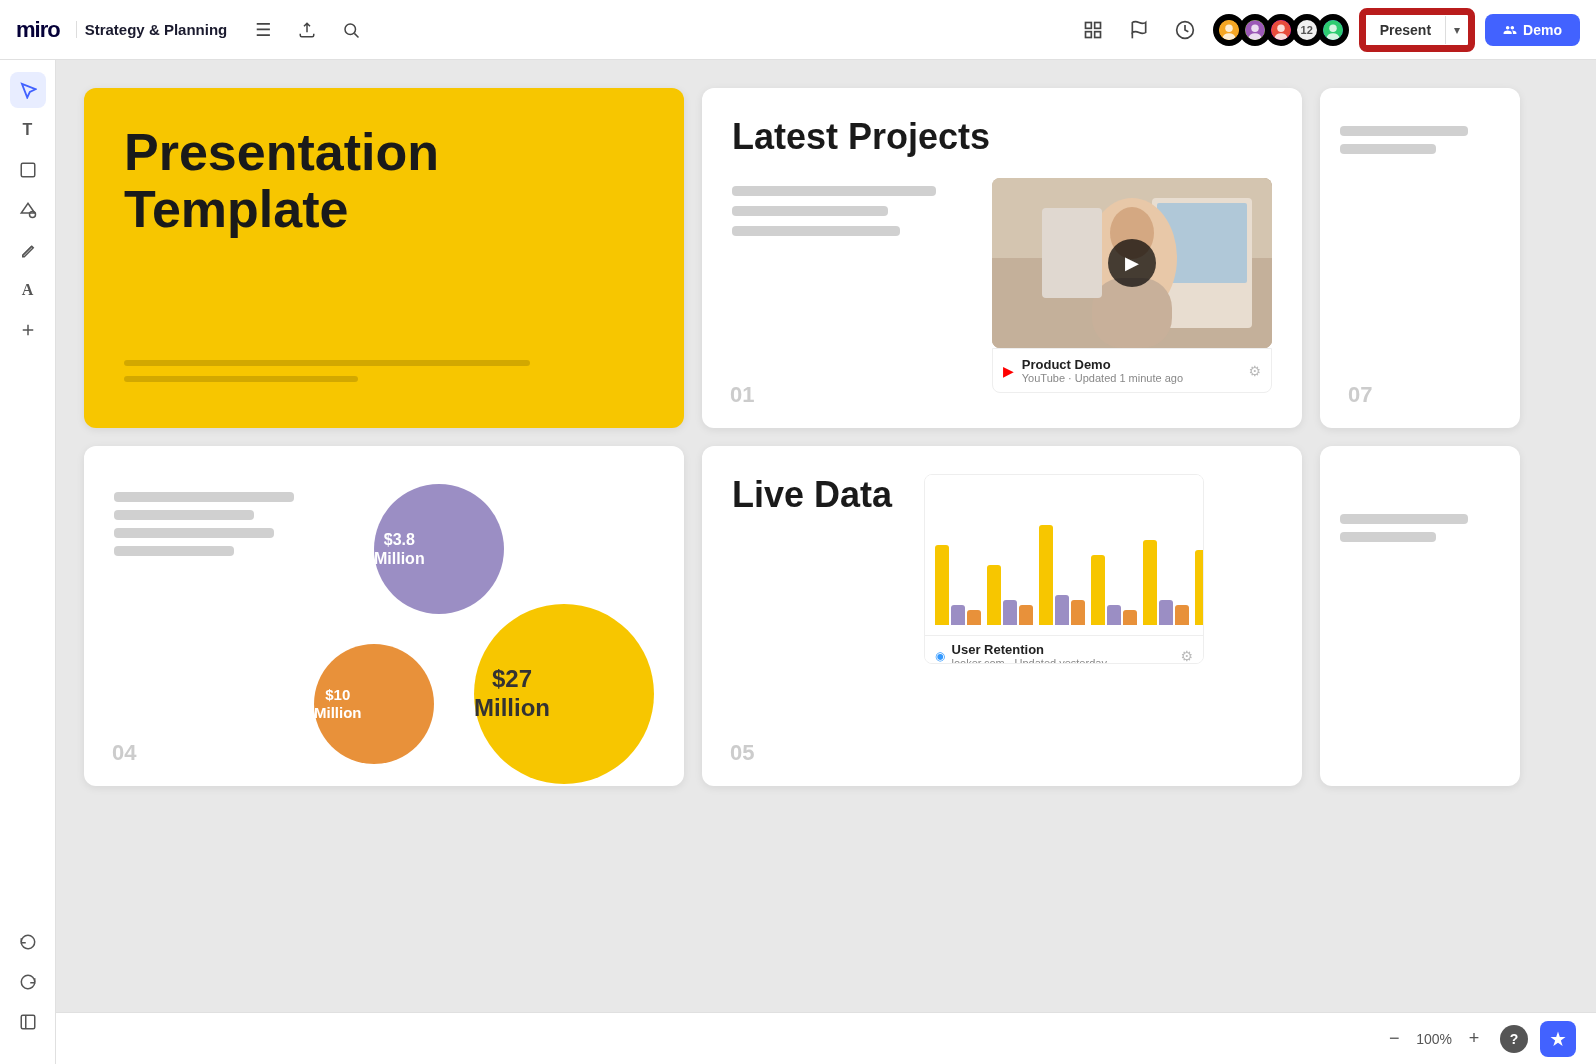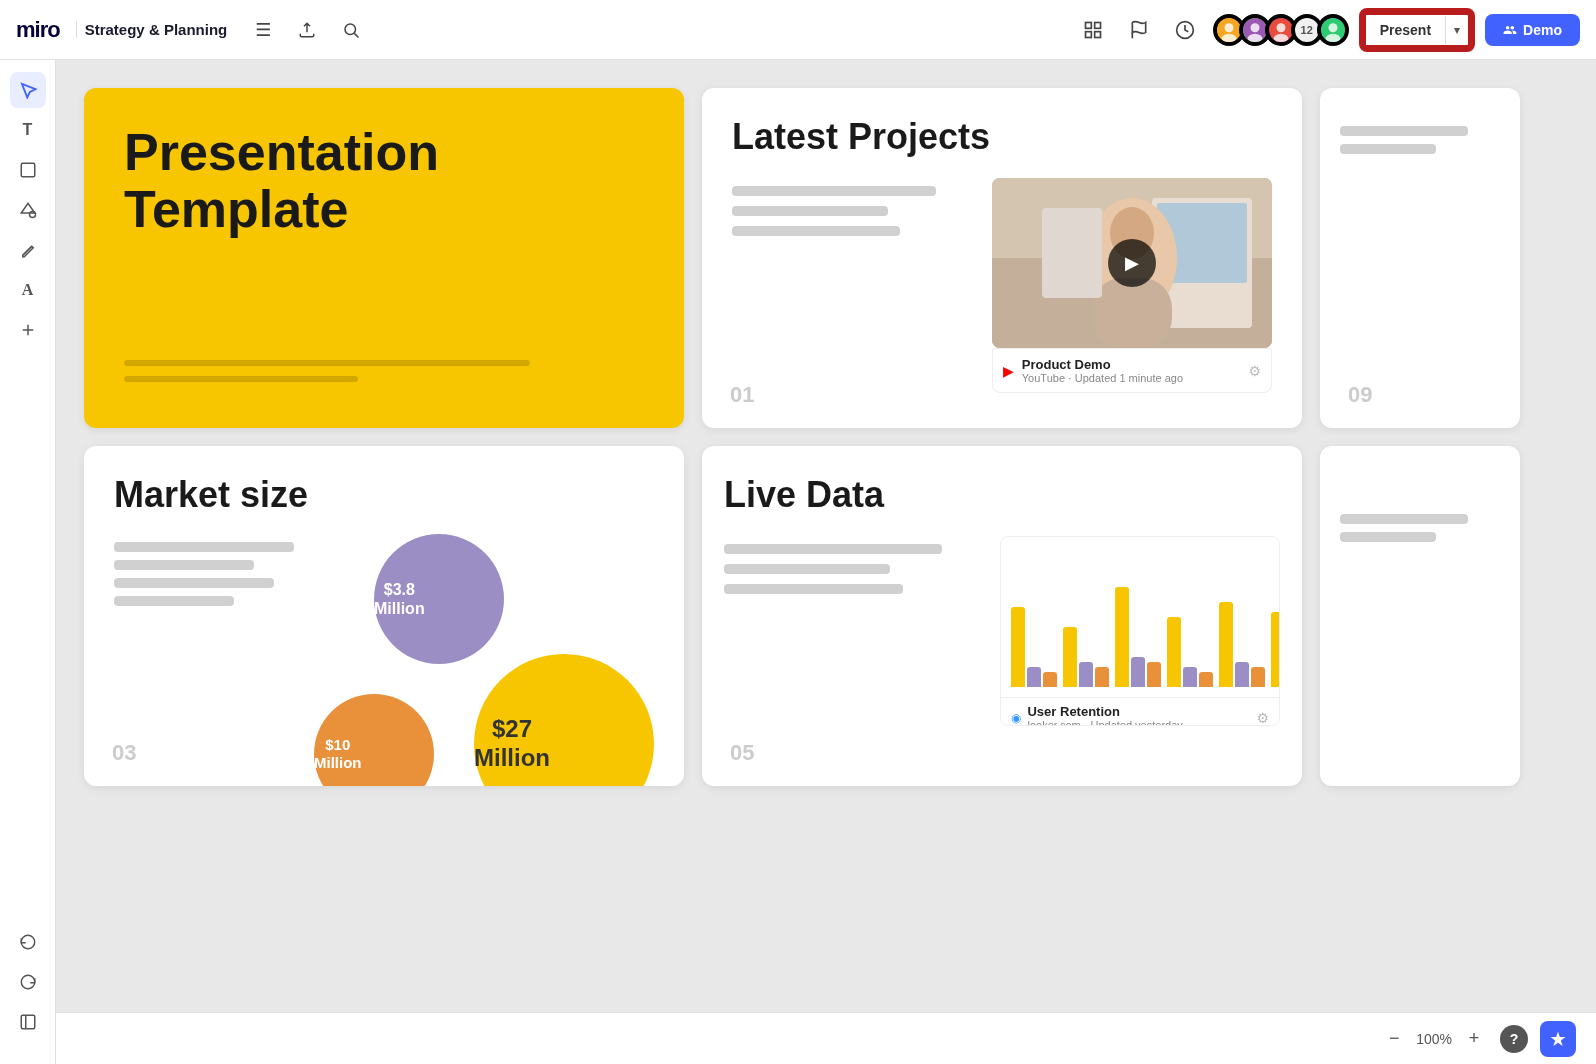--- a/index.html
+++ b/index.html
@@ -16,21 +16,21 @@
       position: relative;
       z-index: 10;
     }
     .topbar-left { display: flex; align-items: center; gap: 12px; }
     .miro-logo { font-size: 22px; font-weight: 900; color: #050038; letter-spacing: -1px; margin-right: 4px; }
     .board-title { font-size: 15px; font-weight: 600; color: #1a1a2e; padding: 0 8px; border-left: 1px solid #ddd; }
     .topbar-icon { width: 32px; height: 32px; display: flex; align-items: center; justify-content: center; cursor: pointer; border-radius: 6px; color: #444; font-size: 18px; }
     .topbar-right { display: flex; align-items: center; gap: 10px; margin-left: auto; }
     .icon-btn { width: 36px; height: 36px; display: flex; align-items: center; justify-content: center; border-radius: 8px; cursor: pointer; border: none; background: transparent; font-size: 18px; color: #444; }
     .avatar-group { display: flex; align-items: center; }
-    .avatar { width: 32px; height: 32px; border-radius: 50%; border: 4px solid #000000; margin-left: -6px; overflow: hidden; display: flex; align-items: center; justify-content: center; font-size: 11px; font-weight: 700; }
+    .avatar { width: 32px; height: 32px; border-radius: 50%; border: 6px solid #000000; margin-left: -6px; overflow: hidden; display: flex; align-items: center; justify-content: center; font-size: 11px; font-weight: 700; }
     .avatar:first-child { margin-left: 0; }
     .avatar-count { background: #f0f0f0; color: #555; font-size: 11px; font-weight: 700; }
     .present-btn { display: flex; align-items: center; gap: 0; border: 7px solid #b91c1c; border-radius: 8px; overflow: hidden; cursor: pointer; }
     .present-label { padding: 7px 14px; font-size: 14px; font-weight: 600; color: #333; background: #fff; }
     .present-chevron { padding: 7px 8px; background: #fff; border-left: 1px solid #ddd; color: #555; font-size: 12px; }
     .share-btn { background: #4262ff; color: #fff; border: none; border-radius: 8px; padding: 8px 18px; font-size: 14px; font-weight: 700; cursor: pointer; display: flex; align-items: center; gap: 6px; }
 
     
     .sidebar {
       position: absolute;
@@ -163,23 +163,23 @@
       display: flex; align-items: center; justify-content: flex-start;
       font-weight: 700; font-size: 20px; text-align: center; line-height: 1.2;
       color: #333;
     }
     .bubble-purple { background: #9b8ec4; width: 130px; height: 130px; top: 0; left: 60px; color: #fff; }
     .bubble-orange { background: #e8913a; width: 120px; height: 120px; bottom: 20px; left: 0; color: #fff; font-size: 18px; }
     .bubble-yellow { background: #f7c600; width: 180px; height: 180px; bottom: 0px; right: 0px; font-size: 28px; }
 
     
     .card-live {
-      padding: 28px 22px;
-      display: flex;
-      flex-direction: column;
+      padding: 28px 30px;
+      display: flex;
+      flex-direction: row;
       gap: 12px;
     }
     .live-content-row { display: flex; gap: 20px; align-items: flex-start; }
     .chart-container {
       width: 280px; height: 190px;
       border: 1px solid #eee;
       border-radius: 8px;
       overflow: hidden;
       flex-shrink: 0;
     }
@@ -430,25 +430,24 @@
           </div>
         </div>
       </div>
       <div class="card-number">01</div>
     </div>
 
     <div class="card card-partial">
       <div style="font-size:30px;font-weight:700;color:#1a1a1a;margin-bottom:10px;"></div>
       <div style="height:10px;width:80%;background:#d0d0d0;border-radius:4px;margin-bottom:8px;"></div>
       <div style="height:10px;width:60%;background:#d0d0d0;border-radius:4px;margin-bottom:8px;"></div>
-      <div class="card-number">09</div>
+      <div class="card-number">07</div>
     </div>
 
     <div class="card card-market">
-      <div class="card-title">Market size</div>
       <div class="market-content">
         <div class="market-text">
           <div class="text-line" style="width:90%"></div>
           <div class="text-line" style="width:70%"></div>
           <div class="text-line" style="width:80%"></div>
           <div class="text-line" style="width:60%"></div>
         </div>
         <div class="market-bubbles">
           <div class="bubble bubble-purple">
             <span style="white-space:pre-line;font-size:16px;color:#fff;font-weight:700;text-align:center;">$3.8
@@ -457,21 +456,21 @@
           <div class="bubble bubble-orange">
             <span style="white-space:pre-line;font-size:15px;color:#fff;font-weight:700;text-align:center;">$10
 Million</span>
           </div>
           <div class="bubble bubble-yellow">
             <span style="white-space:pre-line;font-size:24px;font-weight:700;text-align:center;">$27
 Million</span>
           </div>
         </div>
       </div>
-      <div class="card-number">03</div>
+      <div class="card-number">04</div>
     </div>
 
     <div class="card card-live">
       <div class="card-title">Live Data</div>
       <div class="live-content-row">
         <div class="card-text-lines">
           <div class="text-line" style="width:85%"></div>
           <div class="text-line" style="width:65%"></div>
           <div class="text-line" style="width:70%"></div>
         </div>

